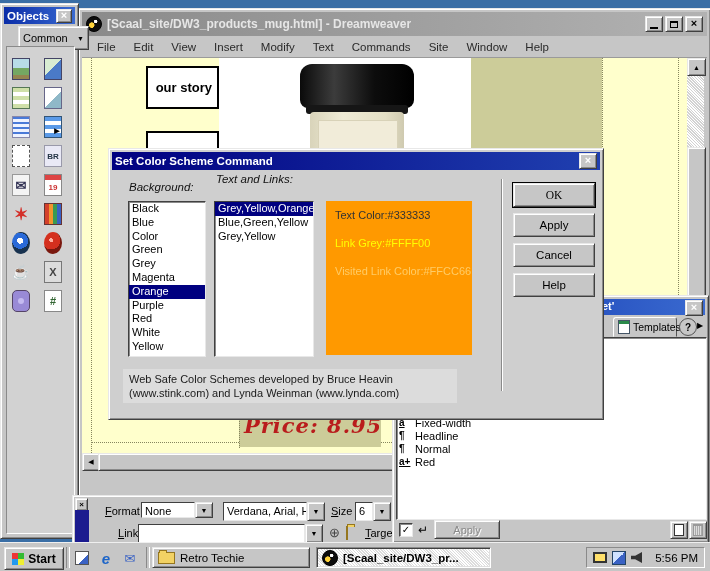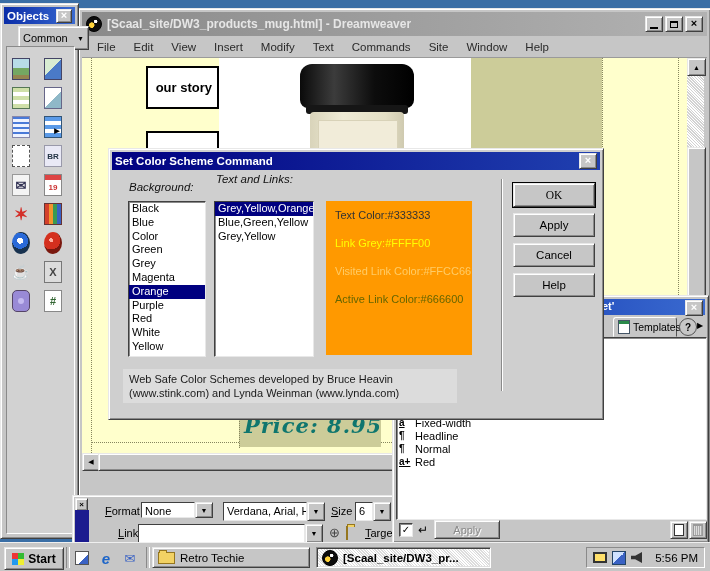--- a/index.html
+++ b/index.html
@@ -185,21 +185,21 @@
 
       <div class="abs mug-lid" data-name="mug-image"></div>
       <div class="abs mug-band" data-name="mug-image"></div>
       <div class="abs mug-body" data-name="mug-image"></div>
       <div class="abs mug-label" data-name="mug-image"></div>
 
       <div class="abs" id="price-cell" data-name="price-cell"></div>
       <div class="abs dot-v" style="left:157px;top:356px;height:34px;" data-name="table-border"></div>
       <div class="abs dot-h" style="left:9px;top:384px;width:148px;" data-name="table-border"></div>
       <div class="abs dot-h" style="left:299px;top:384px;width:15px;" data-name="table-border"></div>
-      <div class="abs" id="price" data-name="price-text" style="color: #0f766e;">Price: 8.95</div>
+      <div class="abs" id="price" data-name="price-text" style="color: #b91c1c;">Price: 8.95</div>
     </div>
 
     <div class="abs sb-track" id="vscroll" data-name="vertical-scrollbar">
       <div class="abs out sb-btn" style="left:0;top:0;width:17px;height:16px;" data-name="scroll-up-icon">▲</div>
       <div class="abs out" style="left:0;top:89px;width:17px;height:165px;" data-name="vertical-scroll-thumb"></div>
     </div>
 
     <div class="abs sb-track" id="hscroll" data-name="horizontal-scrollbar">
       <div class="abs out sb-btn" style="left:0;top:0;width:16px;height:16px;" data-name="scroll-left-icon">◀</div>
       <div class="abs out" style="left:16px;top:0;width:330px;height:16px;" data-name="horizontal-scroll-thumb"></div>
@@ -338,21 +338,20 @@
     <div class="abs field lst" style="left:105px;top:52px;width:98px;height:154px;" data-name="text-and-links-listbox">
       <div class="row selected" data-name="list-item">Grey,Yellow,Orange</div>
         <div class="row" data-name="list-item">Blue,Green,Yellow</div>
         <div class="row" data-name="list-item">Grey,Yellow</div>
     </div>
 
     <div class="abs" id="preview" data-name="color-scheme-preview" style="background: rgb(255, 153, 0);">
       <div class="pline" data-name="preview-line" style="color: rgb(51, 51, 51);">Text Color:#333333</div>
         <div class="pline" data-name="preview-line" style="color: rgb(255, 255, 0);">Link Grey:#FFFF00</div>
         <div class="pline" data-name="preview-line" style="color: rgb(255, 204, 102);">Visited Link Color:#FFCC66</div>
-        <div class="pline" data-name="preview-line" style="color: rgb(102, 102, 0);">Active Link Color:#666600</div>
     </div>
 
     <div class="abs" id="dlg-sep" data-name="divider"></div>
 
     <div class="abs" id="dlg-btns" data-name="dialog-buttons">
       <div class="out btn" data-name="dialog-button">OK</div>
         <div class="out btn" data-name="dialog-button">Apply</div>
         <div class="out btn" data-name="dialog-button">Cancel</div>
         <div class="out btn" data-name="dialog-button">Help</div>
     </div>

